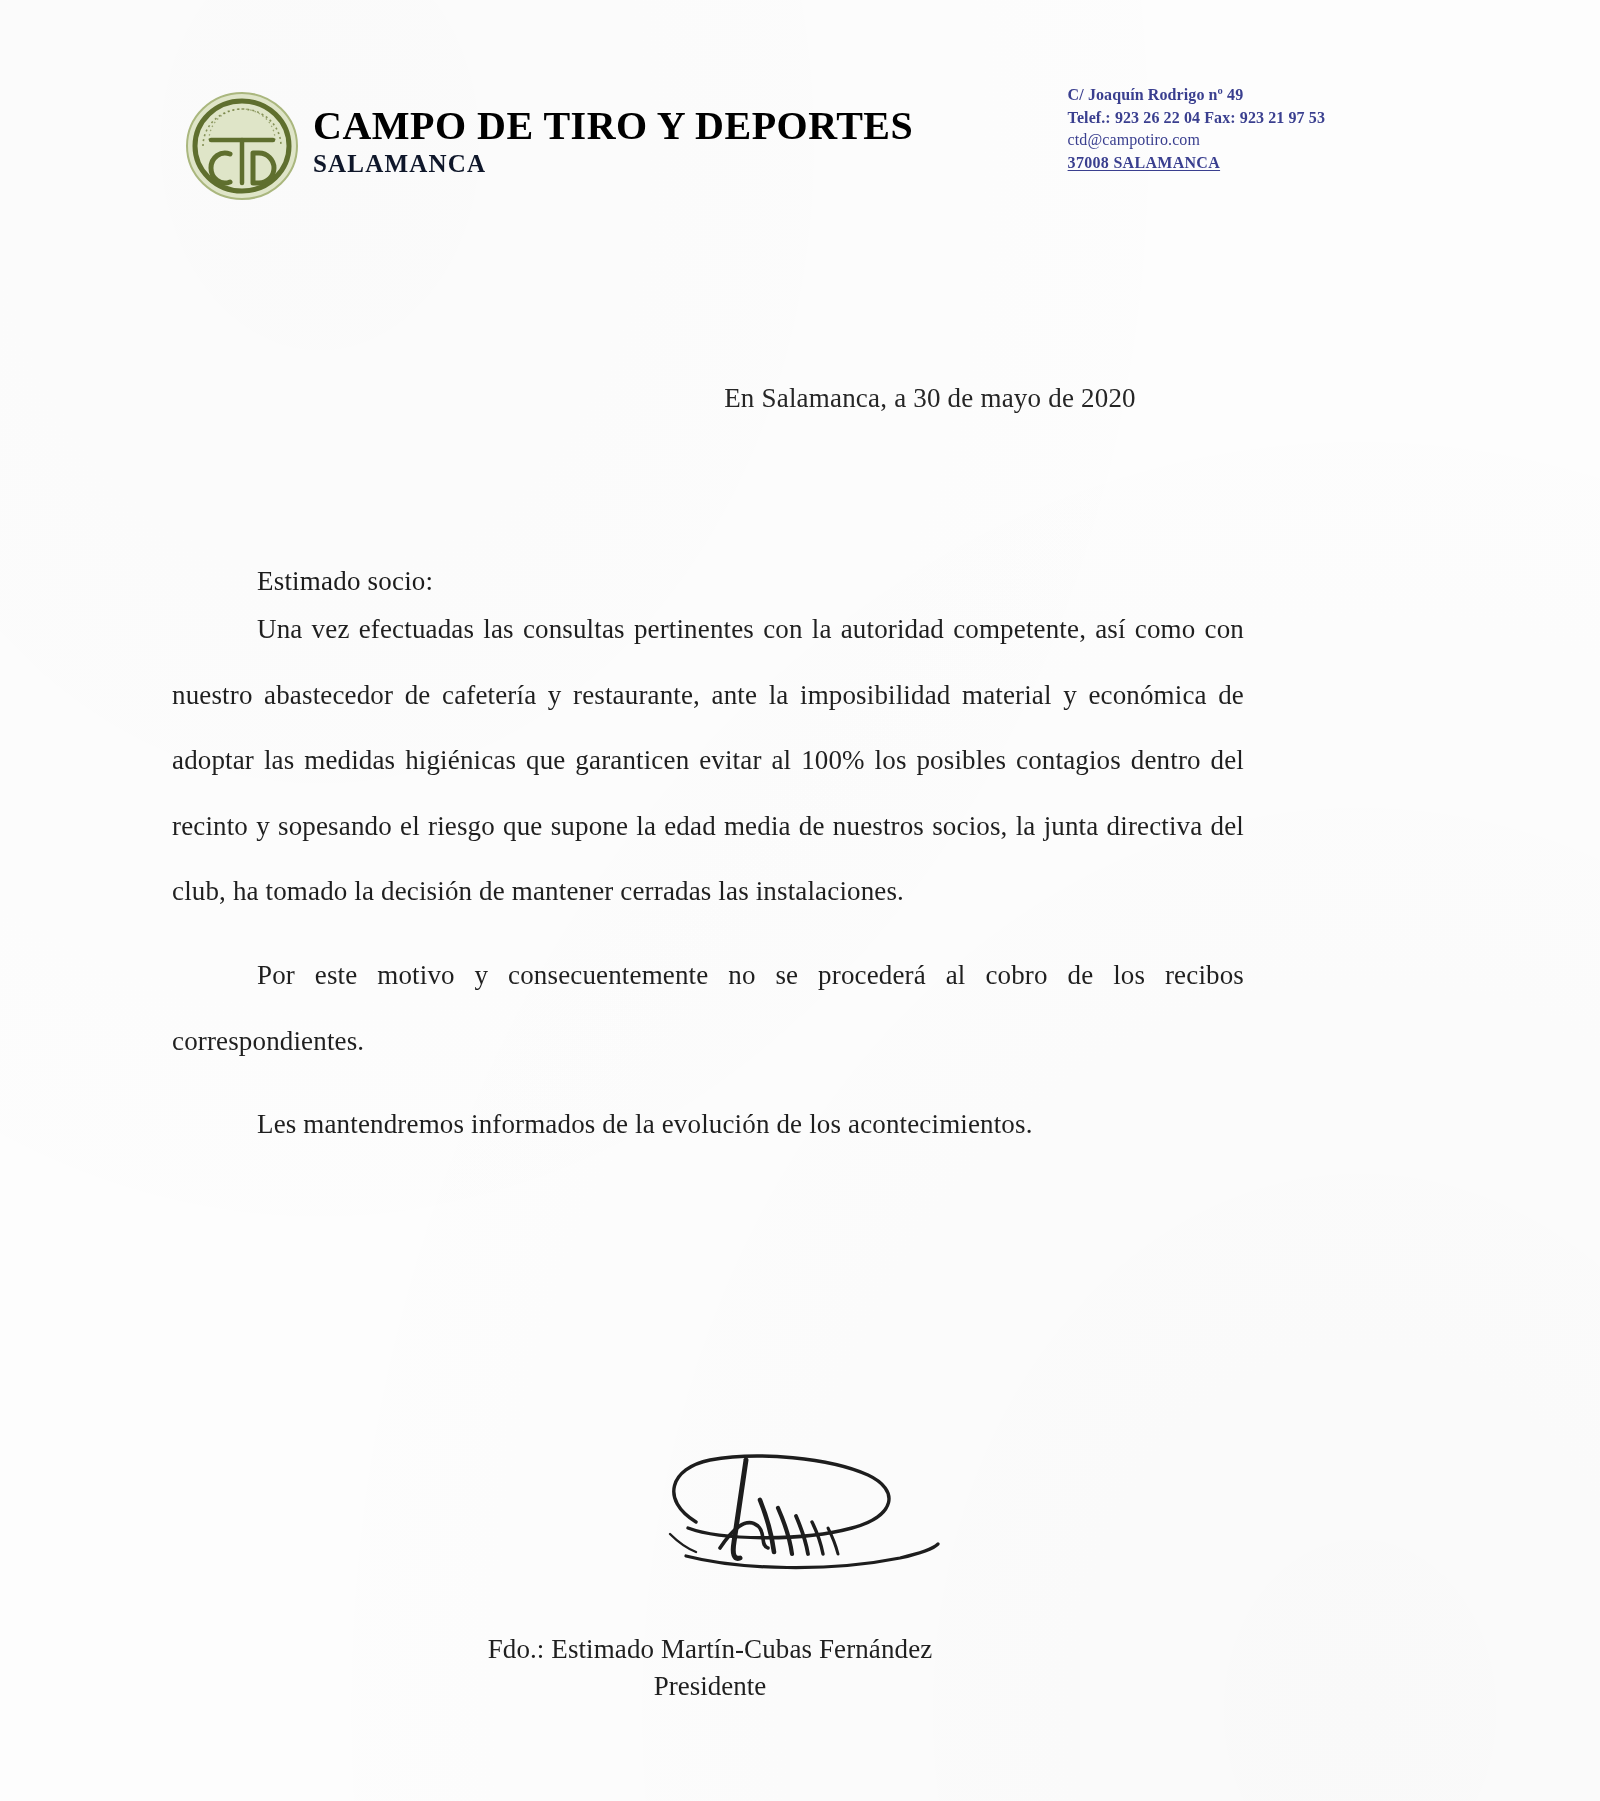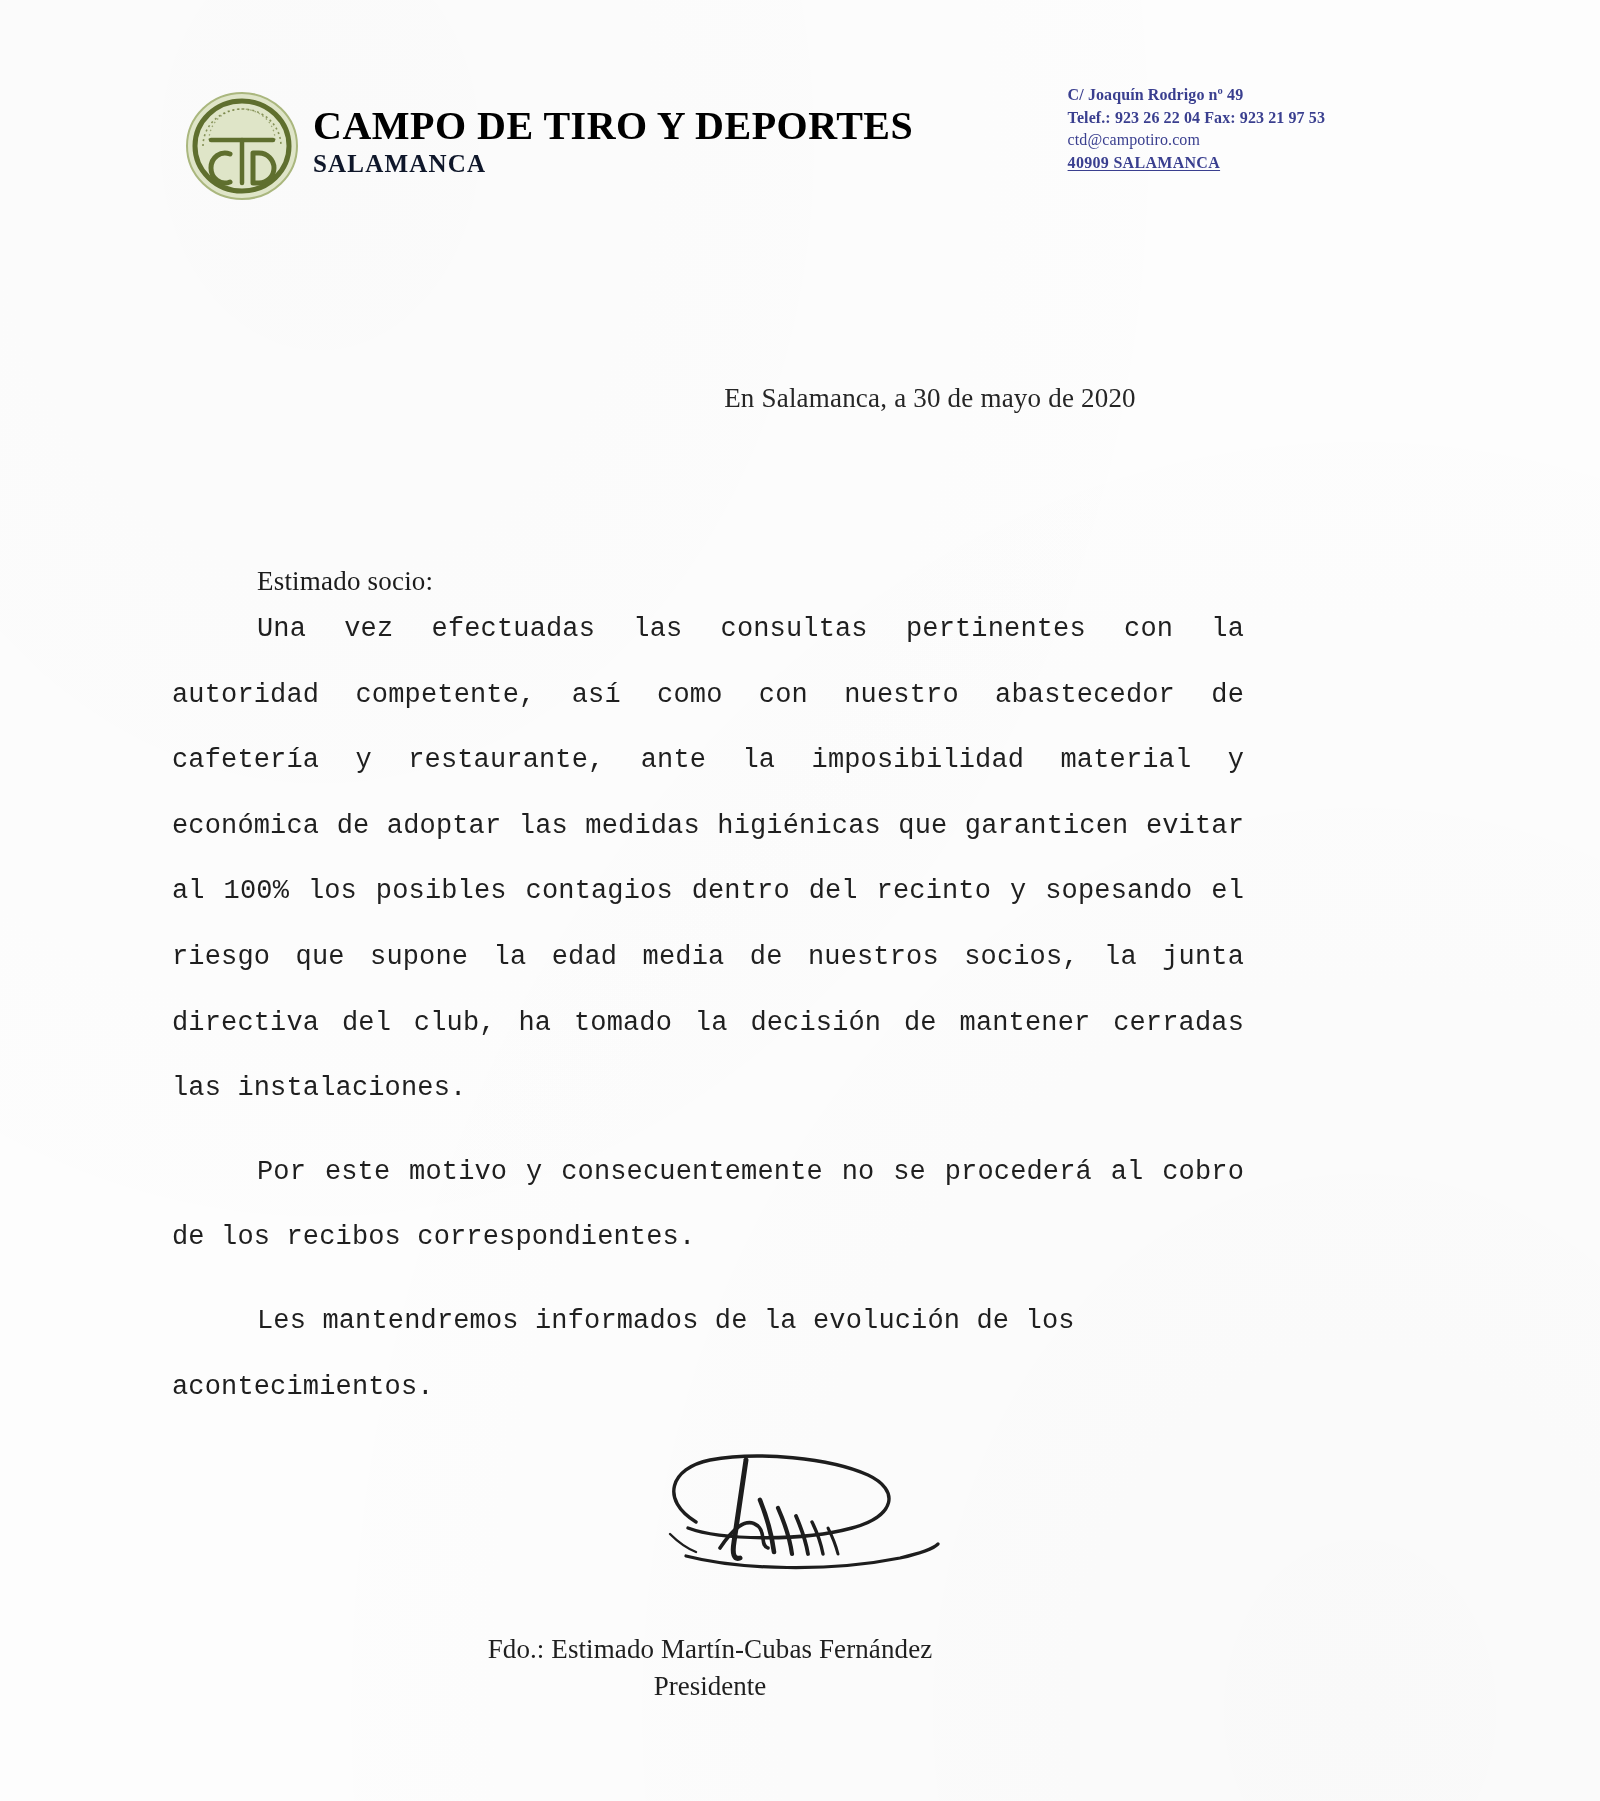--- a/index.html
+++ b/index.html
@@ -125,21 +125,20 @@
   }
   .para {
     font-size: 27px;
     text-align: justify;
     text-justify: inter-word;
     text-indent: 85px;
     line-height: 2.43;
     margin: 0 0 18px 0;
     letter-spacing: 0.15px;
     color: #1f1f1f;
-    font-family: Liberation Mono, monospace;
   }
   .para.last { text-align: left; }
 
   
   .signature {
     position: absolute;
     left: 600px;
     top: 1430px;
     width: 400px;
     height: 150px;
@@ -190,21 +189,21 @@
 
     <div class="brand">
       <div class="brand-main">CAMPO DE TIRO Y DEPORTES</div>
       <div class="brand-sub">SALAMANCA</div>
     </div>
 
     <div class="contact">
       <div class="line-address">C/ Joaquín Rodrigo nº 49</div>
       <div class="line-phone">Telef.: 923 26 22 04  Fax: 923 21 97 53</div>
       <div class="line-email">ctd@campotiro.com</div>
-      <div class="line-city">40909 SALAMANCA</div>
+      <div class="line-city">37008 SALAMANCA</div>
     </div>
   </div>
 
   <div class="date-line">En Salamanca, a 30 de mayo de 2020</div>
 
   <div class="body-block">
     <div class="salutation">Estimado socio:</div>
     <p class="para">Una vez efectuadas las consultas pertinentes con la autoridad competente, así como con nuestro abastecedor de cafetería y restaurante, ante la imposibilidad material y económica de adoptar las medidas higiénicas que garanticen evitar al 100% los posibles contagios dentro del recinto y sopesando el riesgo que supone la edad media de nuestros socios, la junta directiva del club, ha tomado la decisión de mantener cerradas las instalaciones.</p>
     <p class="para">Por este motivo y consecuentemente no se procederá al cobro de los recibos correspondientes.</p>
     <p class="para last">Les mantendremos informados de la evolución de los acontecimientos.</p>

